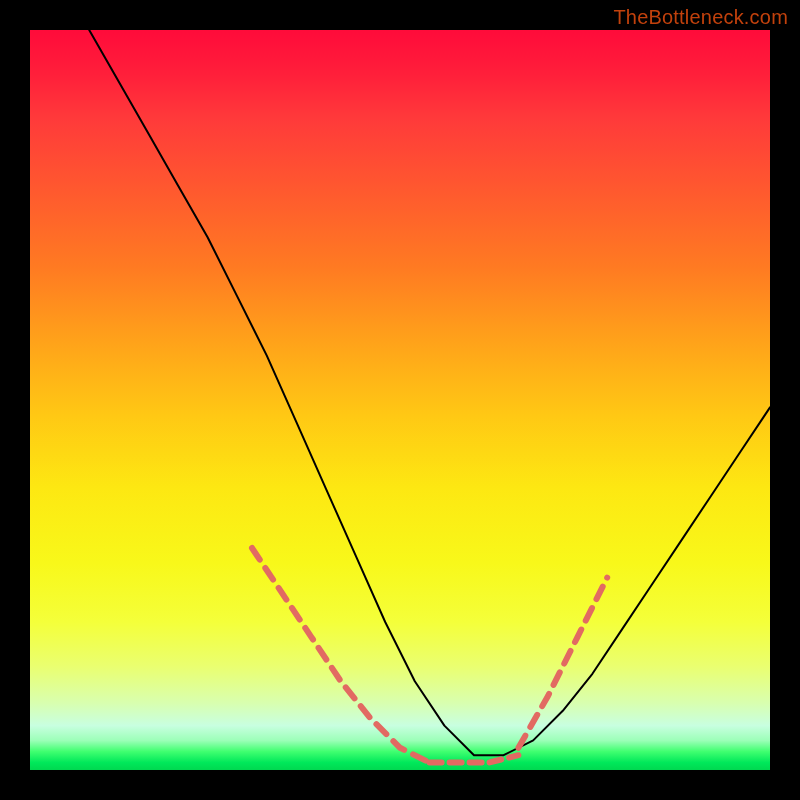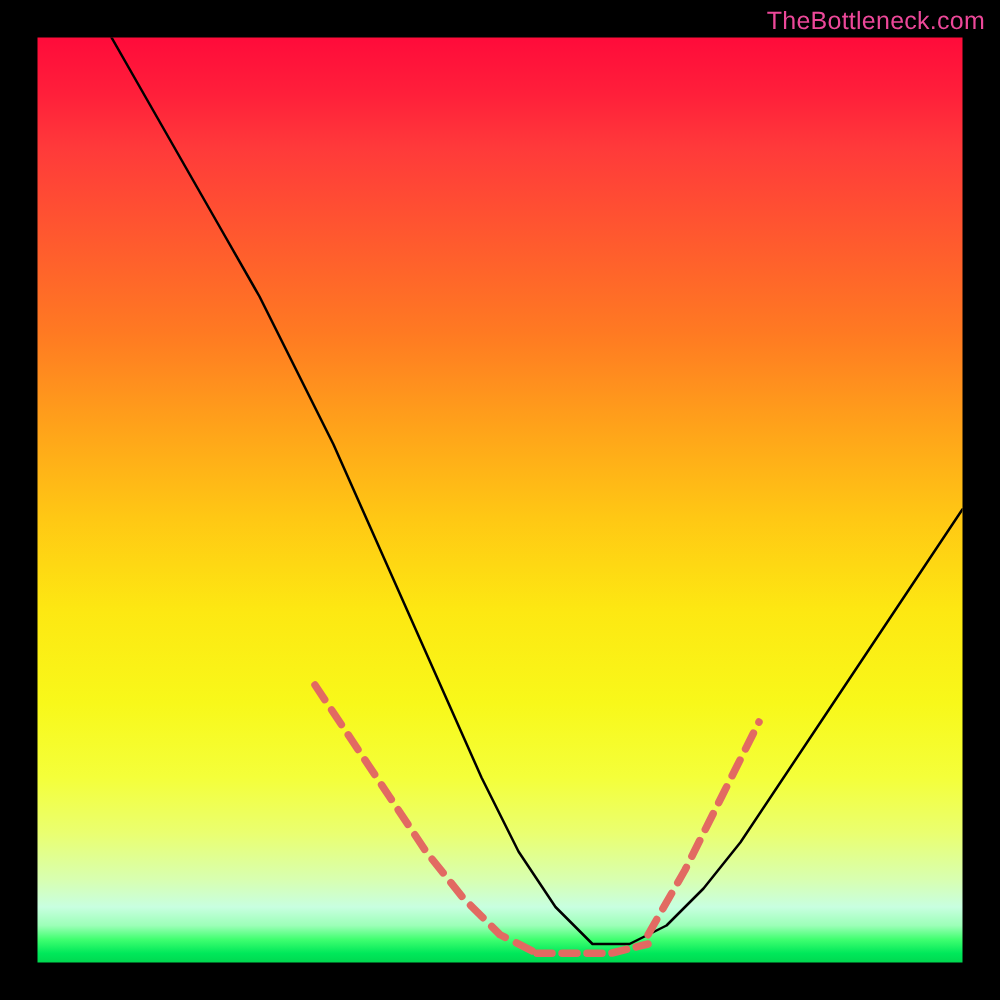--- a/index.html
+++ b/index.html
@@ -52,21 +52,21 @@
     left: 0;
     top: 0;
     width: 740px;
     height: 740px;
     pointer-events: none;
   }
   .watermark {
     position: absolute;
     top: 6px;
     right: 12px;
-    color: #ec4899;
+    color: #c2410c;
     font-size: 20px;
     font-weight: 500;
     letter-spacing: 0.2px;
     user-select: none;
   }
 </style>
 </head>
 <body>
 
 <div class="frame">

